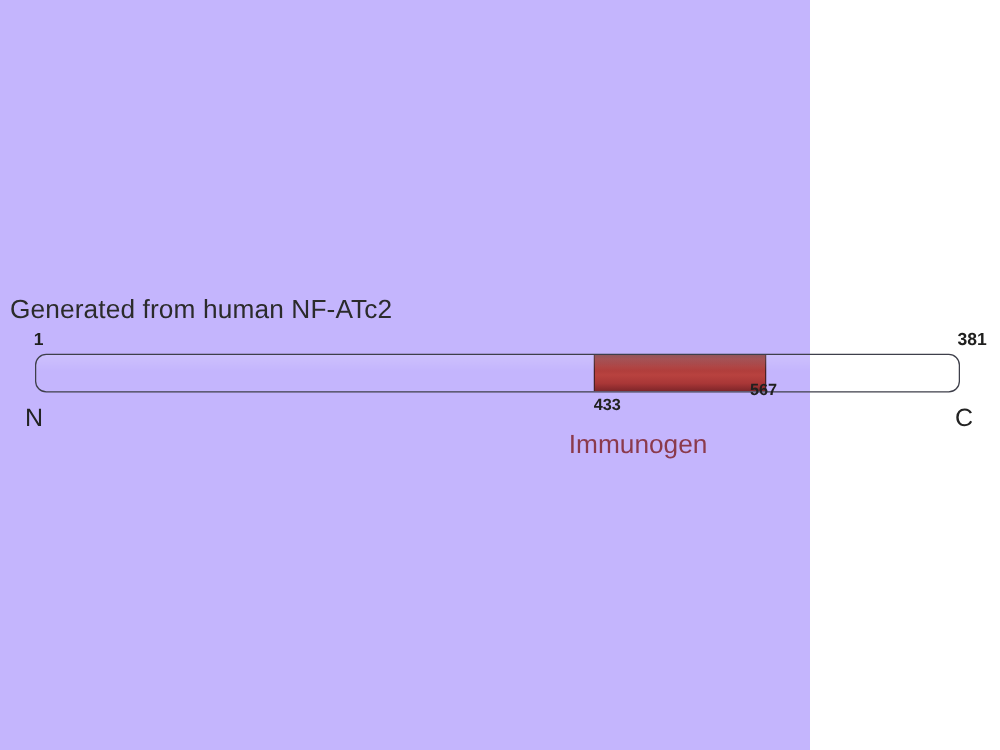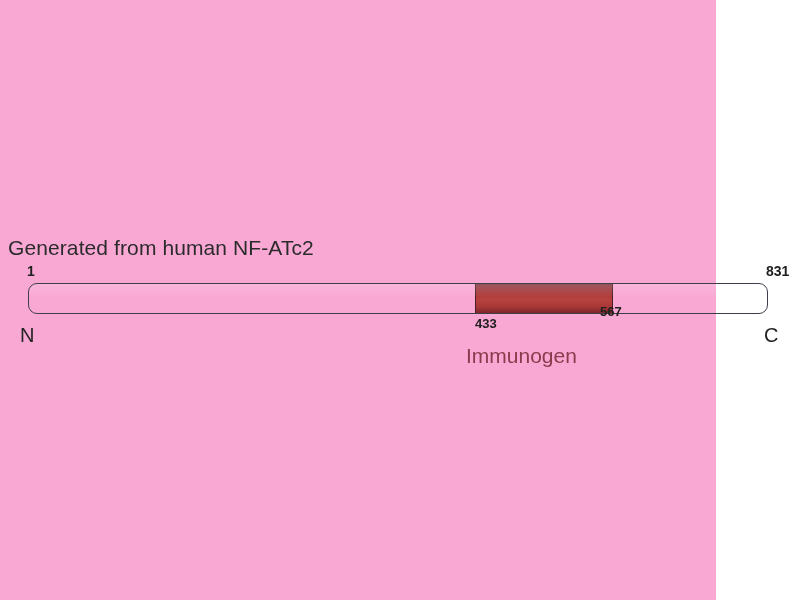--- a/index.html
+++ b/index.html
@@ -11,23 +11,23 @@
   body {
     width: 800px;
     height: 600px;
     overflow: hidden;
     font-family: "Liberation Sans", "DejaVu Sans", sans-serif;
     -webkit-font-smoothing: antialiased;
   }
 
   #figure {
     position: relative;
-    width: 716px;
+    width: 648px;
     height: 600px;
-    background: #f9a8d4;
+    background: #c4b5fd;
   }
 
   
   .fig-title {
     position: absolute;
     left: 8px;
     top: 236px;
     font-size: 21px;
     font-weight: 400;
     color: #2b2b2b;
@@ -119,39 +119,39 @@
     font-weight: 400;
     color: #232323;
     line-height: 22px;
   }
   .terminus-n { left: 20px;  top: 324px; }
   .terminus-c { left: 764px; top: 324px; }
 
   
   .immunogen-caption {
     position: absolute;
-    left: 466px;
+    left: 455px;
     top: 344px;
     font-size: 21px;
     font-weight: 400;
     color: #8b3a4c;
     white-space: nowrap;
     line-height: 24px;
   }
 </style>
 </head>
 <body>
 
 <div id="figure">
 
   <div class="fig-title">Generated from human NF-ATc2</div>
 
   <div class="pos-label pos-start">1</div>
 
-  <div class="pos-label pos-end">831</div>
+  <div class="pos-label pos-end">381</div>
 
   <div class="protein-track">
     <div class="immunogen-region" style="left: 445.9px; width: 138.3px;"></div>
   </div>
 
   <div class="pos-label pos-imm-start">433</div>
 
   <div class="pos-label pos-imm-end">567</div>
 
   <div class="terminus terminus-n">N</div>

